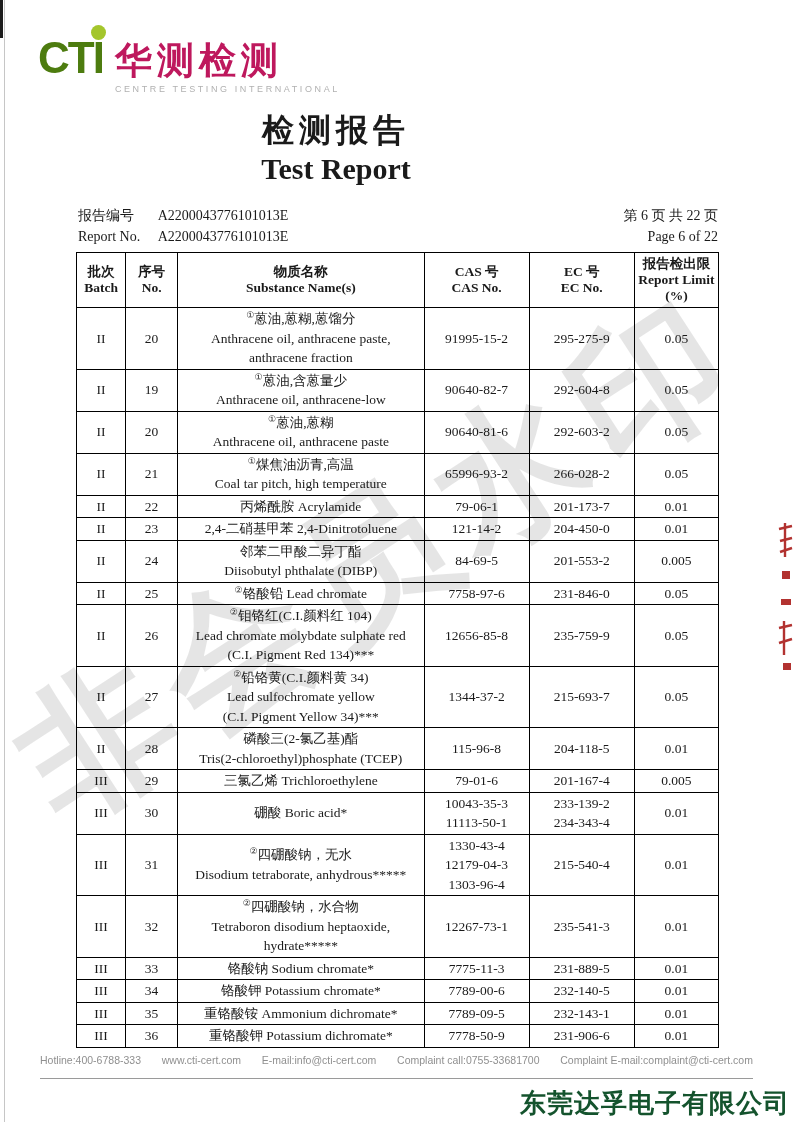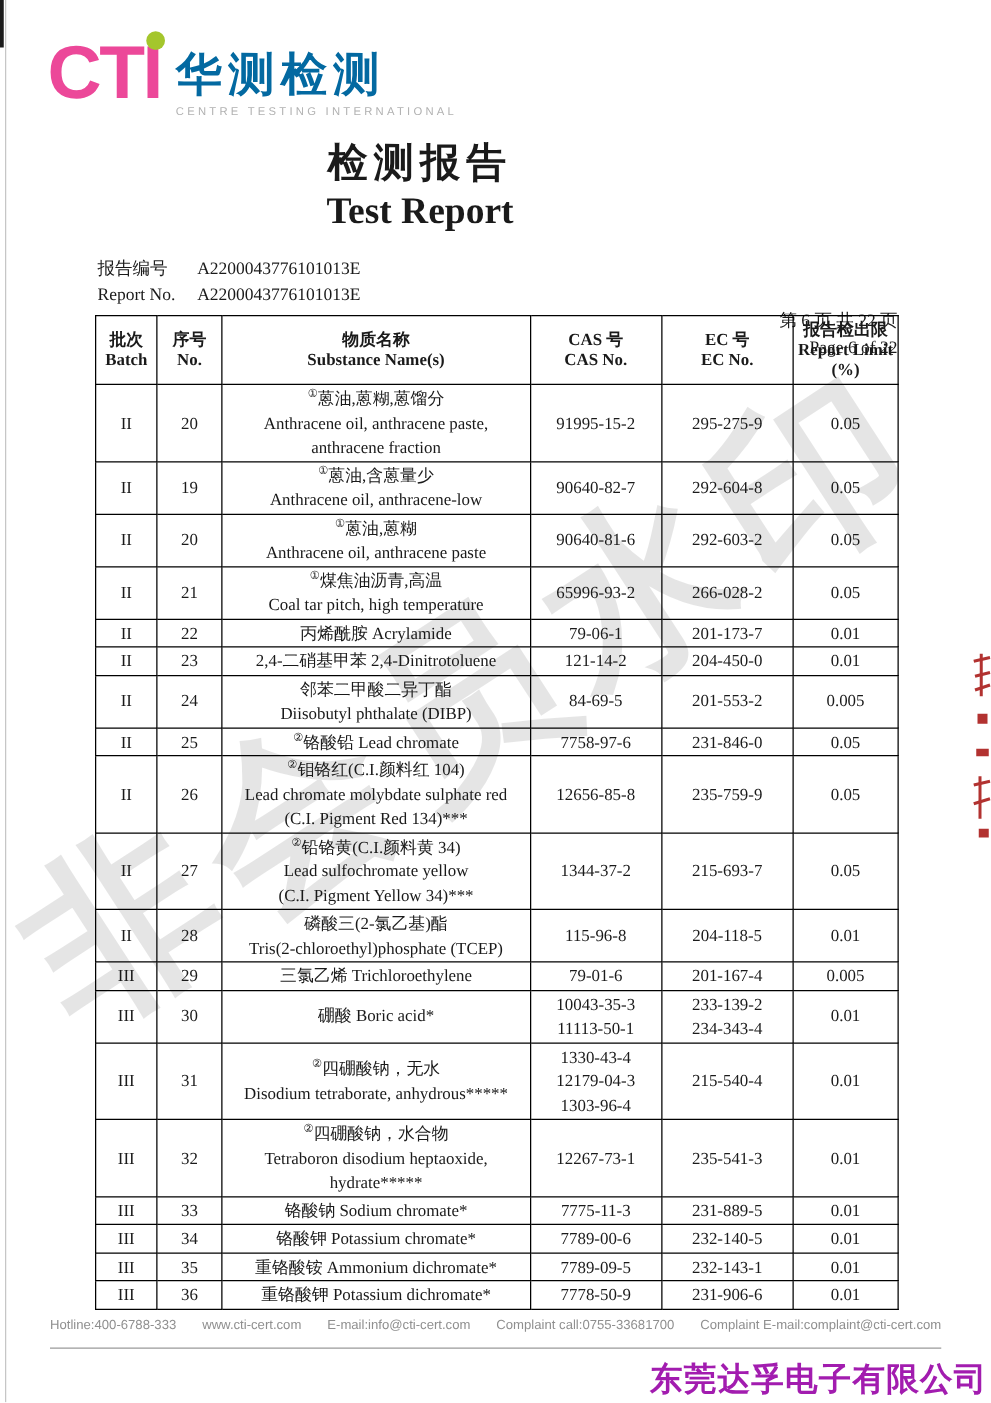--- a/index.html
+++ b/index.html
@@ -19,35 +19,35 @@
   }
   .watermark span{
     font-size:150px;letter-spacing:14px;white-space:nowrap;
     color:rgba(0,0,0,0.10);font-weight:bold;
     font-family:"Liberation Serif","DejaVu Serif",serif;
   }
 
   
   .logo{position:absolute;left:38px;top:20px;display:flex;align-items:flex-start;z-index:2;}
   .logo-cti{position:relative;font-family:"Liberation Sans","DejaVu Sans",sans-serif;
-    font-weight:bold;font-size:60px;line-height:76px;color:#ec4899;letter-spacing:-2px;}
+    font-weight:bold;font-size:44px;line-height:76px;color:#4d7c0f;letter-spacing:-2px;}
   .logo-dot{position:absolute;top:5px;right:-3px;width:15px;height:15px;border-radius:50%;background:#a4c62c;}
   .logo-right{margin-left:12px;padding-top:20px;}
-  .logo-cn{font-size:37px;line-height:42px;color:#0369a1;letter-spacing:5px;font-weight:bold;}
+  .logo-cn{font-size:37px;line-height:42px;color:#be185d;letter-spacing:5px;font-weight:bold;}
   .logo-en{font-size:9px;line-height:14px;color:#b1b1b1;letter-spacing:2.6px;
     font-family:"Liberation Sans","DejaVu Sans",sans-serif;}
 
   
   .title-block{position:absolute;left:0;top:110px;width:672px;text-align:center;z-index:1;}
   .title-cn{font-size:32px;font-weight:bold;letter-spacing:5px;line-height:40px;}
   .title-en{font-size:30px;font-weight:bold;line-height:38px;}
 
   
   .meta{position:absolute;left:78px;top:205px;width:640px;display:flex;
-    justify-content:space-between;font-size:14px;line-height:21px;z-index:1;flex-direction:column;}
+    justify-content:space-between;font-size:14px;line-height:21px;z-index:1;}
   .meta-label{display:inline-block;width:77px;}
   .meta-right{text-align:right;}
 
   
   .table-wrap{position:absolute;left:76px;top:252px;z-index:1;}
   .report-table{border-collapse:collapse;width:643px;table-layout:fixed;
     font-size:13.5px;text-align:center;border:1px solid #eab308;}
   .report-table th,.report-table td{border:1px solid #000;padding:1px 2px;vertical-align:middle;}
   .report-table td{line-height:19.5px;}
   .report-table thead th{font-weight:bold;line-height:16px;padding:3px 2px;font-size:13.5px;}
@@ -55,21 +55,21 @@
 
   
   .red-frag{position:absolute;right:0;top:515px;width:16px;height:160px;z-index:3;}
 
   
   .footer-divider{position:absolute;left:40px;top:1078px;width:713px;height:1px;background:#9a9a9a;z-index:1;}
   .footer{position:absolute;left:40px;top:1054px;width:713px;display:flex;
     justify-content:space-between;font-size:10.5px;color:#8f8f8f;
     font-family:"Liberation Sans","DejaVu Sans",sans-serif;z-index:1;}
   .company-stamp{position:absolute;right:3px;top:1086px;font-size:26px;font-weight:bold;
-    color:#a21caf;letter-spacing:1px;white-space:nowrap;z-index:4;
+    color:#14532d;letter-spacing:1px;white-space:nowrap;z-index:4;
     font-family:"Liberation Sans","DejaVu Sans",sans-serif;}
 </style>
 </head>
 <body>
 
 <div class="page">
 
   <div class="edge-line"></div>
   <div class="corner-mark"></div>
 

